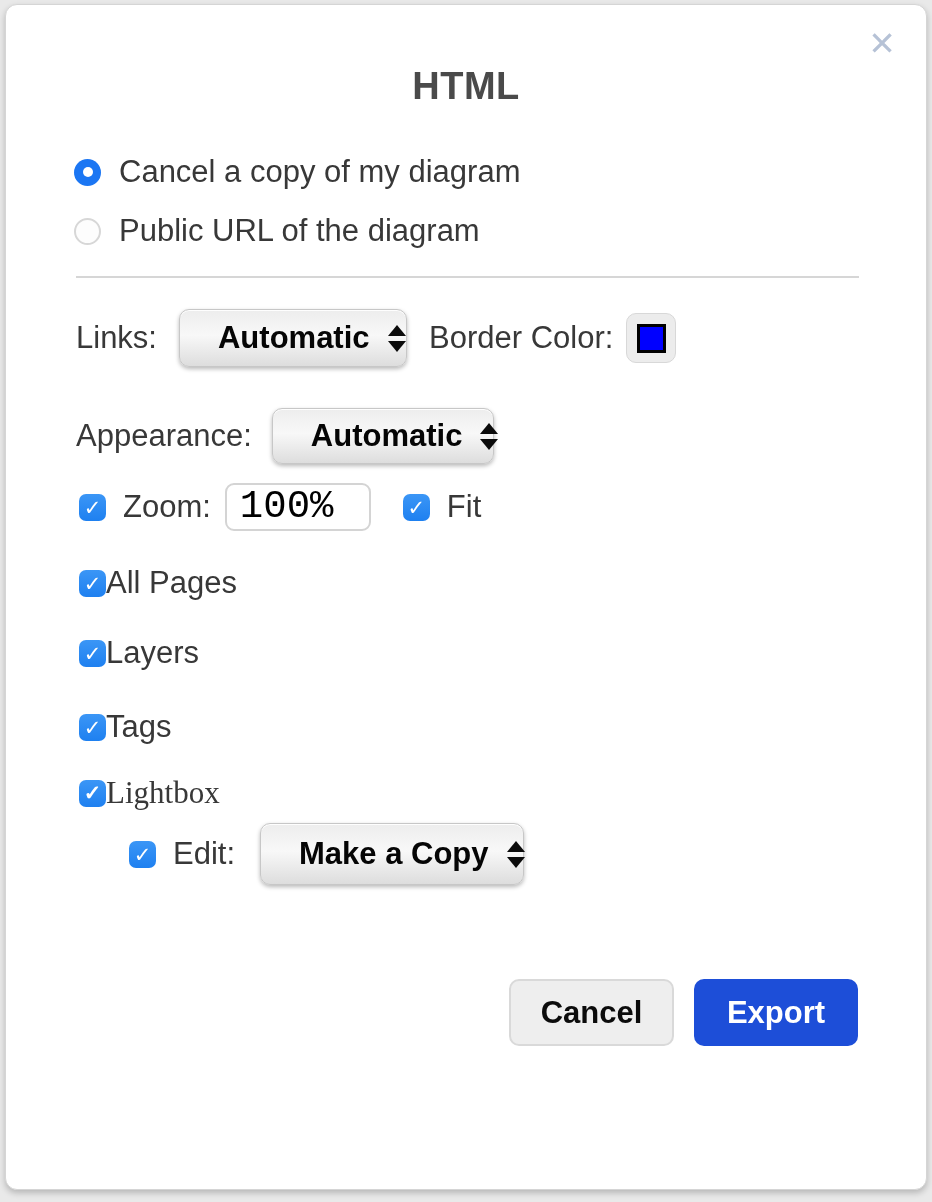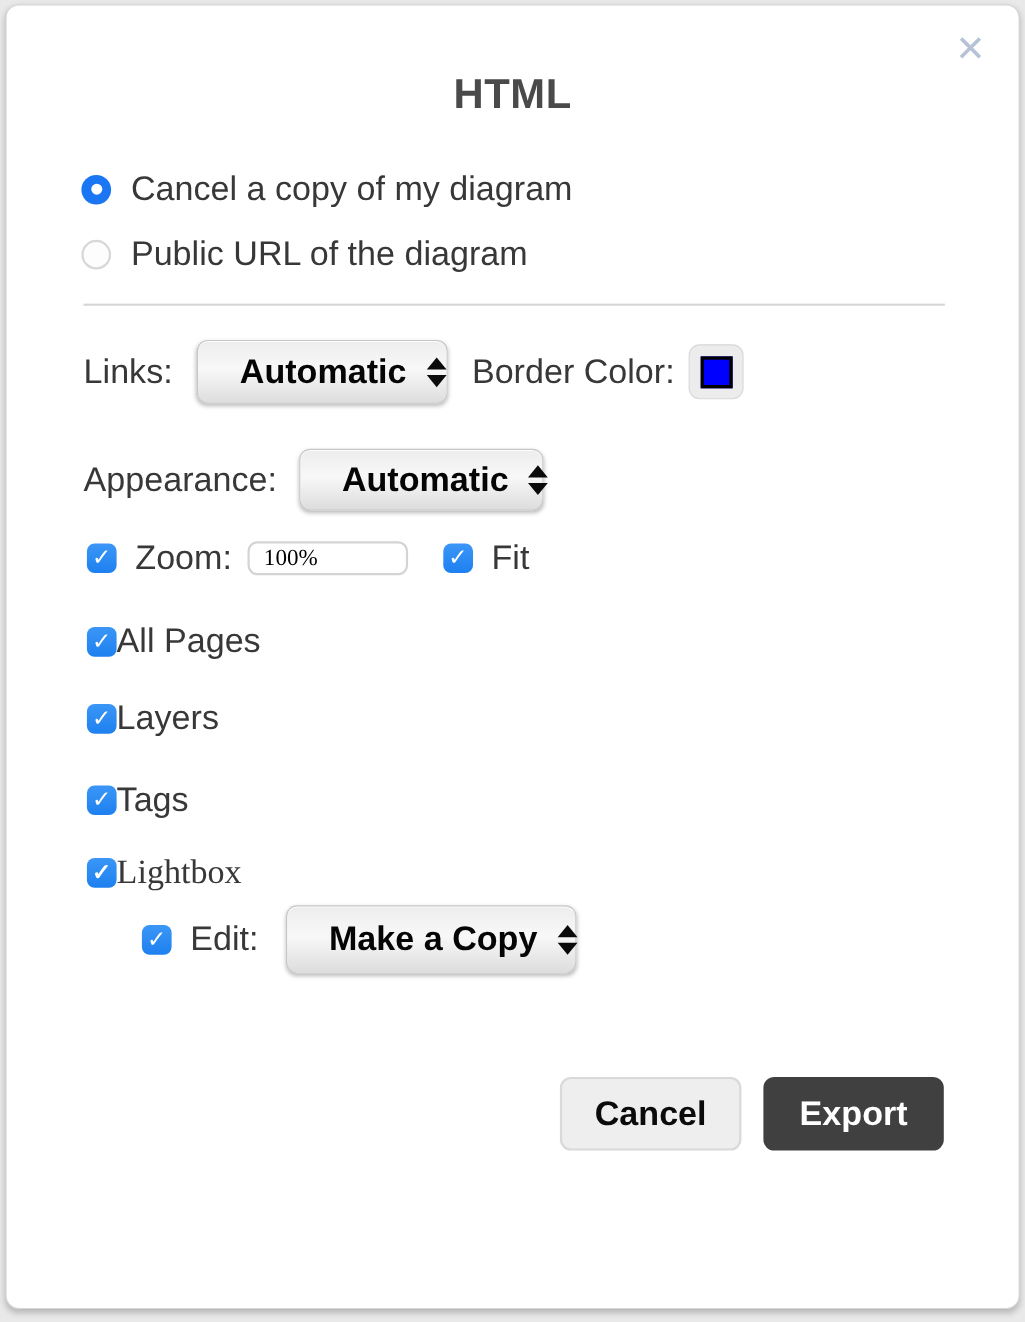--- a/index.html
+++ b/index.html
@@ -94,41 +94,41 @@
     background: #ececec; border: 1px solid #d8d8d8;
     display: inline-flex; align-items: center; justify-content: center;
     cursor: pointer;
   }
   .swatch-inner {
     width: 29px; height: 29px;
     border: 3px solid #000000;
   }
 
   .text-input {
-    width: 146px; height: 31px;
+    width: 146px; height: 48px;
     border: 2px solid #d4d4d4; border-radius: 9px;
-    font-family: Liberation Serif, serif;
-    font-size: 21px; color: #000; padding: 0 13px;
+    font-family: Liberation Mono, monospace;
+    font-size: 39px; color: #000; padding: 0 13px;
     background: #ffffff; outline: none;
   }
 
   
   .btn {
     height: 67px; border-radius: 10px;
     display: inline-flex; align-items: center; justify-content: center;
     font-size: 31px; font-weight: 600; cursor: pointer;
     font-family: "Liberation Sans", "DejaVu Sans", sans-serif;
   }
   .btn-cancel {
     width: 165px;
     background: #eeeeee; border: 2px solid #d9d9d9; color: #0b0b0b;
   }
   .btn-export {
     width: 164px; margin-left: 20px;
-    background: #404040; border: none; color: #ffffff; font-weight: 700;
+    background: #1d4ed8; border: none; color: #ffffff; font-weight: 700;
   }
 
   
   #row-radio1   { top: 149px; left: 68px; }
   #row-radio2   { top: 208px; left: 68px; }
   #row-links    { top: 300px; left: 70px; height: 66px; }
   #row-appear   { top: 400px; left: 70px; height: 62px; }
   #row-zoom     { top: 476px; left: 73px; height: 52px; }
   #row-allpages { top: 560px; left: 73px; }
   #row-layers   { top: 630px; left: 73px; }

